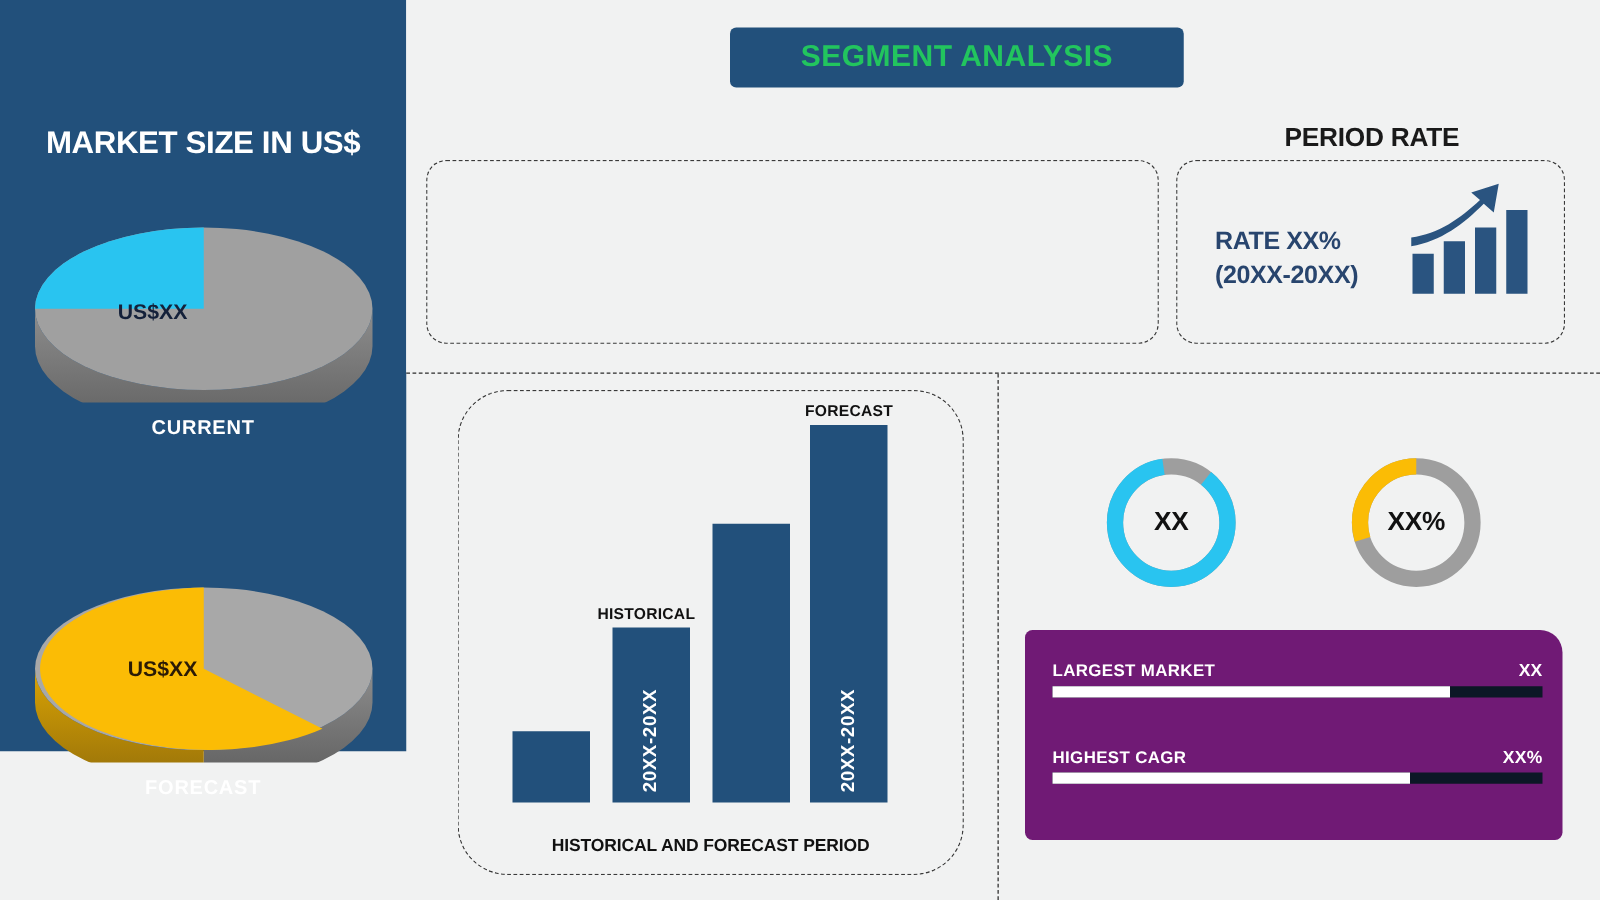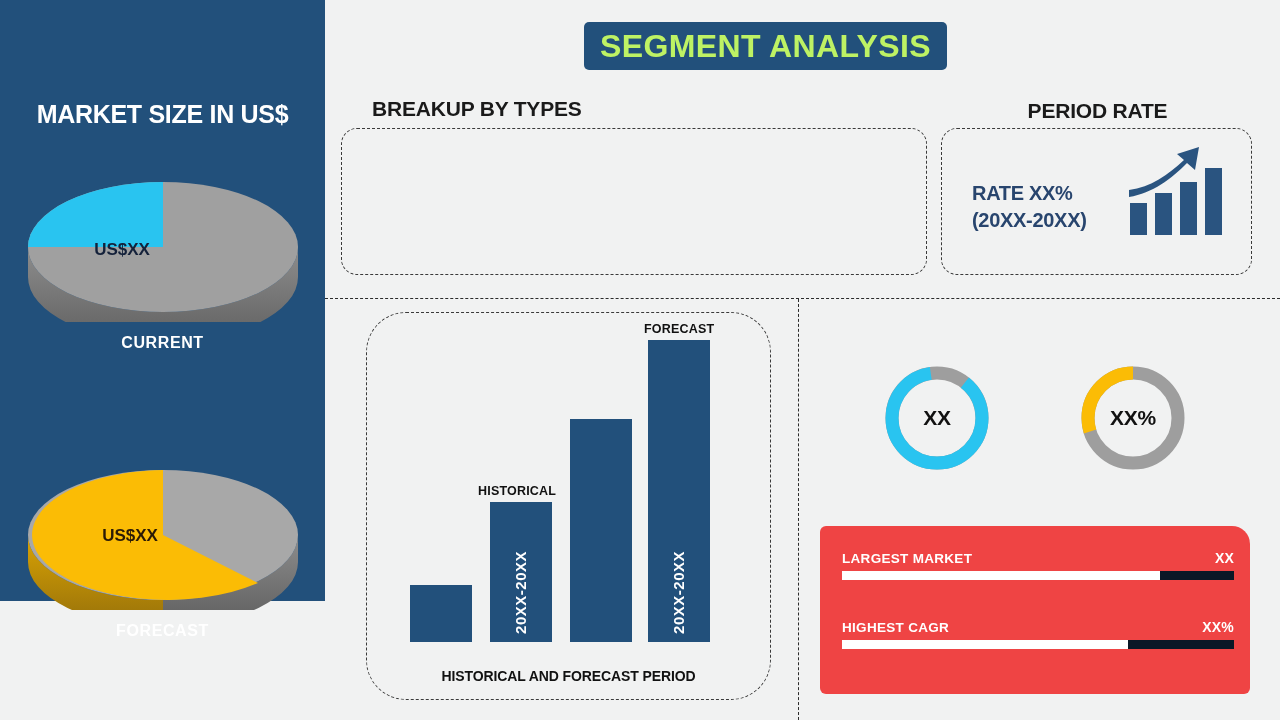--- a/index.html
+++ b/index.html
@@ -44,22 +44,22 @@
   #header-band {
     position:absolute; left:325px; top:0;
     width:955px; height:298px;
     background:#f1f2f2;
   }
   #segment-title {
     position:absolute; left:584px; top:22px;
     width:363px; height:48px;
     background:#22507b;
     border-radius:5px;
-    color:#bef264;
-    font-size:32px; font-weight:bold;
+    color:#22c55e;
+    font-size:24px; font-weight:bold;
     letter-spacing:0.4px;
     display:flex; align-items:center; justify-content:center;
   }
   
   #logo {
     position:absolute; right:12px; top:14px;
     display:flex; align-items:center; gap:5px;
   }
   #logo-mark {
     font-size:30px; font-weight:bold;
@@ -177,23 +177,23 @@
   .donut-label {
     position:absolute; left:0; top:0;
     width:112px; height:112px;
     display:flex; align-items:center; justify-content:center;
     color:#111111; font-size:21px; font-weight:bold;
     letter-spacing:-0.3px;
   }
 
   
   #stats-card {
-    position:absolute; left:820px; top:526px;
+    position:absolute; left:820px; top:504px;
     width:430px; height:168px;
-    background:#ef4444;
+    background:#701a75;
     border-radius:6px 18px 6px 6px;
     padding-left:28px;
   }
   .stat-row { position:absolute; left:22px; width:392px; }
   #stat-row-1 { top:24px; }
   #stat-row-2 { top:93px; }
   .stat-head {
     display:flex; justify-content:space-between; align-items:flex-end;
     margin-bottom:5px;
   }
@@ -271,21 +271,20 @@
       </div>
       <div class="pie-caption">FORECAST</div>
     </div>
   </div>
 
   <div id="header-band"></div>
 
   <div id="segment-title">SEGMENT ANALYSIS</div>
 
 
-  <div class="sec-title" id="types-title">BREAKUP BY TYPES</div>
   <div class="dashed-box" id="types-box"></div>
 
   <div class="sec-title" id="growth-title">PERIOD RATE</div>
   <div class="dashed-box" id="growth-box"></div>
   <div id="cagr-text">
     <div>RATE XX%</div>
     <div>(20XX-20XX)</div>
   </div>
   <div id="growth-icon">
     <svg width="100" height="92" viewBox="0 0 100 92">

